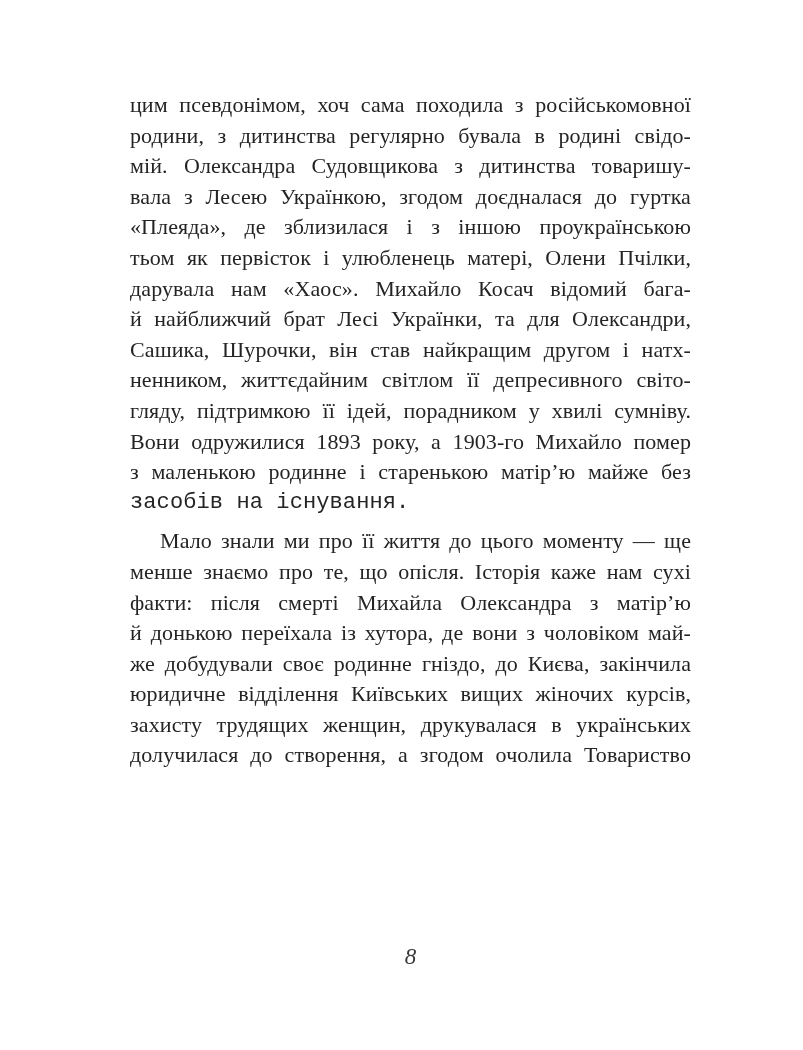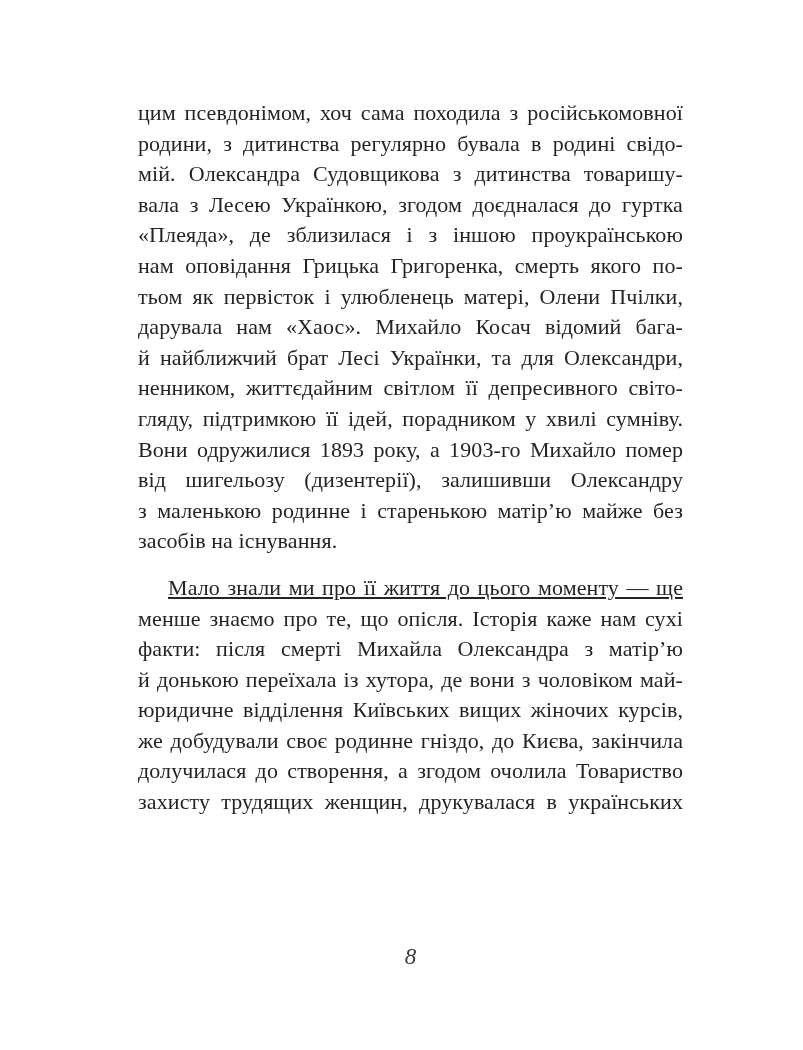--- a/index.html
+++ b/index.html
@@ -23,36 +23,36 @@
     position: absolute;
     left: 122px;
     top: 82px;
     width: 577px;
     font-size: 22px;
     line-height: 30.6px;
     color: #242424;
     letter-spacing: 0.1px;
   }
   .paragraph {
-    margin: 16px;
+    margin: 8px;
     padding: 0;
   }
   .line {
     text-align: justify;
     text-align-last: justify;
     height: 30.6px;
     overflow: visible;
     white-space: normal;
   }
   .line.para-end {
     text-align-last: left;
+    font-family: Liberation Mono, monospace;
   }
   .line.indent {
     text-indent: 30px;
-    text-decoration: underline;
   }
   .page-number {
     position: absolute;
     left: 122px;
     top: 944px;
     width: 577px;
     text-align: center;
     font-size: 23px;
     font-style: italic;
     color: #3a3a3a;
@@ -64,40 +64,39 @@
 <div class="page">
 
   <div class="text-block">
 
     <div class="paragraph">
       <div class="line">цим псевдонімом, хоч сама походила з російськомовної</div>
       <div class="line">родини, з дитинства регулярно бувала в родині свідо-</div>
       <div class="line">мій. Олександра Судовщикова з дитинства товаришу-</div>
       <div class="line">вала з Лесею Українкою, згодом доєдналася до гуртка</div>
       <div class="line">«Плеяда», де зблизилася і з іншою проукраїнською</div>
-      <div class="line">нам оповідання Грицька Григоренка, смерть якого по-</div>
       <div class="line">тьом як первісток і улюбленець матері, Олени Пчілки,</div>
       <div class="line">дарувала нам «Хаос». Михайло Косач відомий бага-</div>
       <div class="line">й найближчий брат Лесі Українки, та для Олександри,</div>
+      <div class="line">Сашика, Шурочки, він став найкращим другом і натх-</div>
       <div class="line">ненником, життєдайним світлом її депресивного світо-</div>
       <div class="line">гляду, підтримкою її ідей, порадником у хвилі сумніву.</div>
       <div class="line">Вони одружилися 1893 року, а 1903-го Михайло помер</div>
-      <div class="line">від шигельозу (дизентерії), залишивши Олександру</div>
       <div class="line">з маленькою родинне і старенькою матір’ю майже без</div>
       <div class="line para-end">засобів на існування.</div>
     </div>
 
     <div class="paragraph">
       <div class="line indent">Мало знали ми про її життя до цього моменту — ще</div>
       <div class="line">менше знаємо про те, що опісля. Історія каже нам сухі</div>
       <div class="line">факти: після смерті Михайла Олександра з матір’ю</div>
       <div class="line">й донькою переїхала із хутора, де вони з чоловіком май-</div>
+      <div class="line">же добудували своє родинне гніздо, до Києва, закінчила</div>
       <div class="line">юридичне відділення Київських вищих жіночих курсів,</div>
-      <div class="line">же добудували своє родинне гніздо, до Києва, закінчила</div>
+      <div class="line">захисту трудящих женщин, друкувалася в українських</div>
       <div class="line">долучилася до створення, а згодом очолила Товариство</div>
-      <div class="line">захисту трудящих женщин, друкувалася в українських</div>
     </div>
 
   </div>
 
   <div class="page-number">8</div>
 
 </div>
 
 </body></html>

